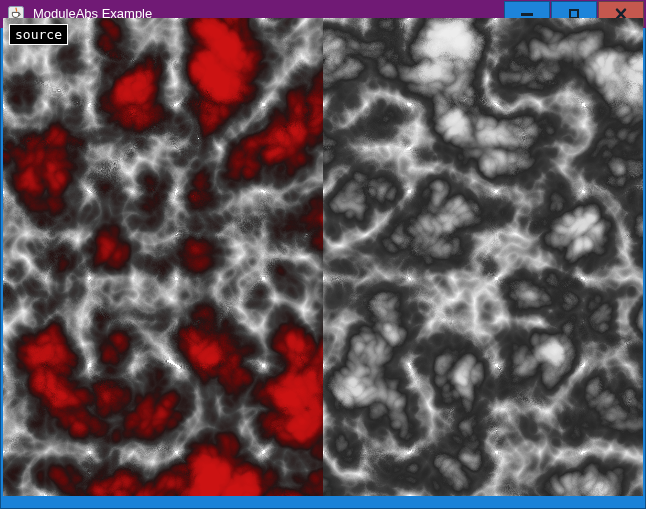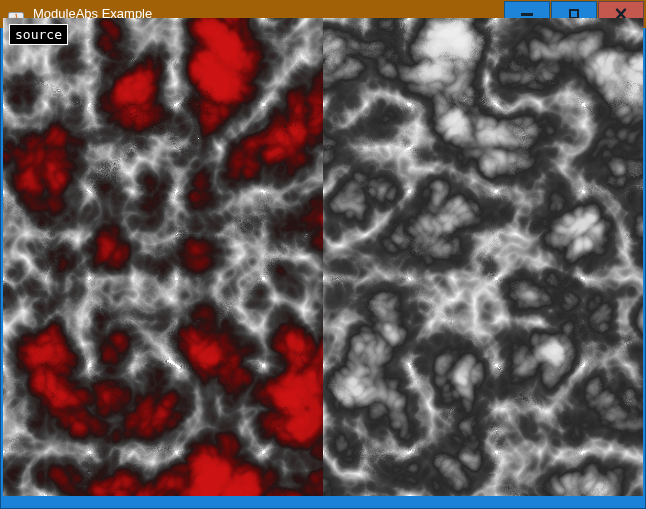--- a/index.html
+++ b/index.html
@@ -11,22 +11,22 @@
     background:#1a82d8;
     font-family:"Liberation Sans", sans-serif;
     box-shadow: inset 0 0 0 1px rgba(8,38,68,0.55);
     overflow:hidden;
   }
 
   
   .titlebar {
     position:absolute; top:0; left:0;
     width:646px; height:28px;
-    display:flex; align-items:flex-end;
-    background:#a16207;
+    display:flex; align-items:center;
+    background:#701a75;
   }
   .app-icon {
     margin-left:8px;
     width:16px; height:16px;
     flex:0 0 auto;
     cursor:default;
   }
   .title-text {
     margin-left:9px;
     color:#ffffff;

